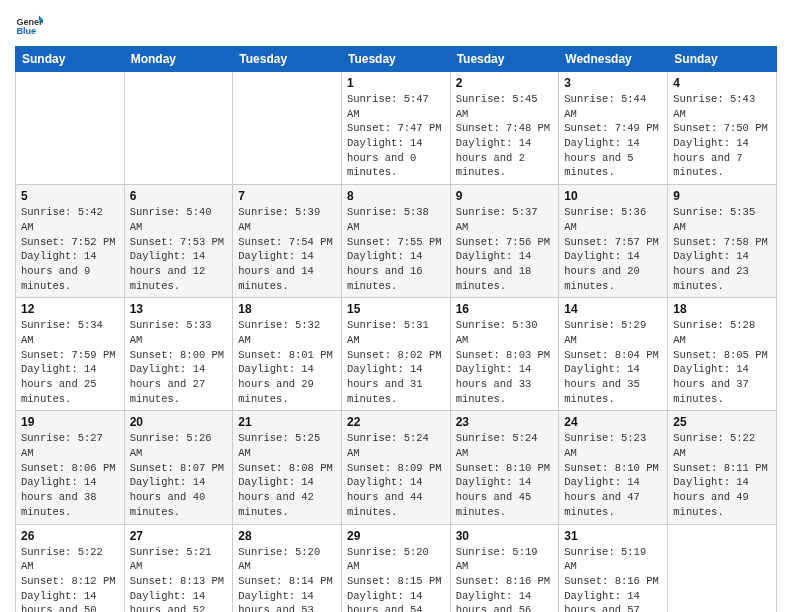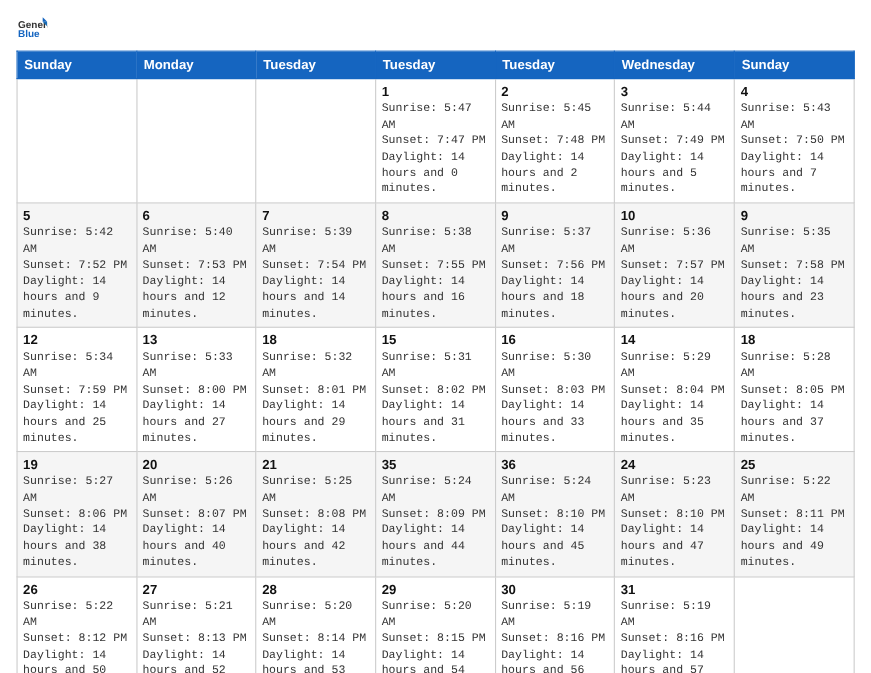--- a/index.html
+++ b/index.html
@@ -211,25 +211,25 @@
         </td>
         <td>
           <div class="day-num">20</div>
           <div class="day-info">Sunrise: 5:26 AM<br>Sunset: 8:07 PM<br>Daylight: 14 hours and 40 minutes.</div>
         </td>
         <td>
           <div class="day-num">21</div>
           <div class="day-info">Sunrise: 5:25 AM<br>Sunset: 8:08 PM<br>Daylight: 14 hours and 42 minutes.</div>
         </td>
         <td>
-          <div class="day-num">35</div>
+          <div class="day-num">22</div>
           <div class="day-info">Sunrise: 5:24 AM<br>Sunset: 8:09 PM<br>Daylight: 14 hours and 44 minutes.</div>
         </td>
         <td>
-          <div class="day-num">36</div>
+          <div class="day-num">23</div>
           <div class="day-info">Sunrise: 5:24 AM<br>Sunset: 8:10 PM<br>Daylight: 14 hours and 45 minutes.</div>
         </td>
         <td>
           <div class="day-num">24</div>
           <div class="day-info">Sunrise: 5:23 AM<br>Sunset: 8:10 PM<br>Daylight: 14 hours and 47 minutes.</div>
         </td>
         <td>
           <div class="day-num">25</div>
           <div class="day-info">Sunrise: 5:22 AM<br>Sunset: 8:11 PM<br>Daylight: 14 hours and 49 minutes.</div>
         </td>

